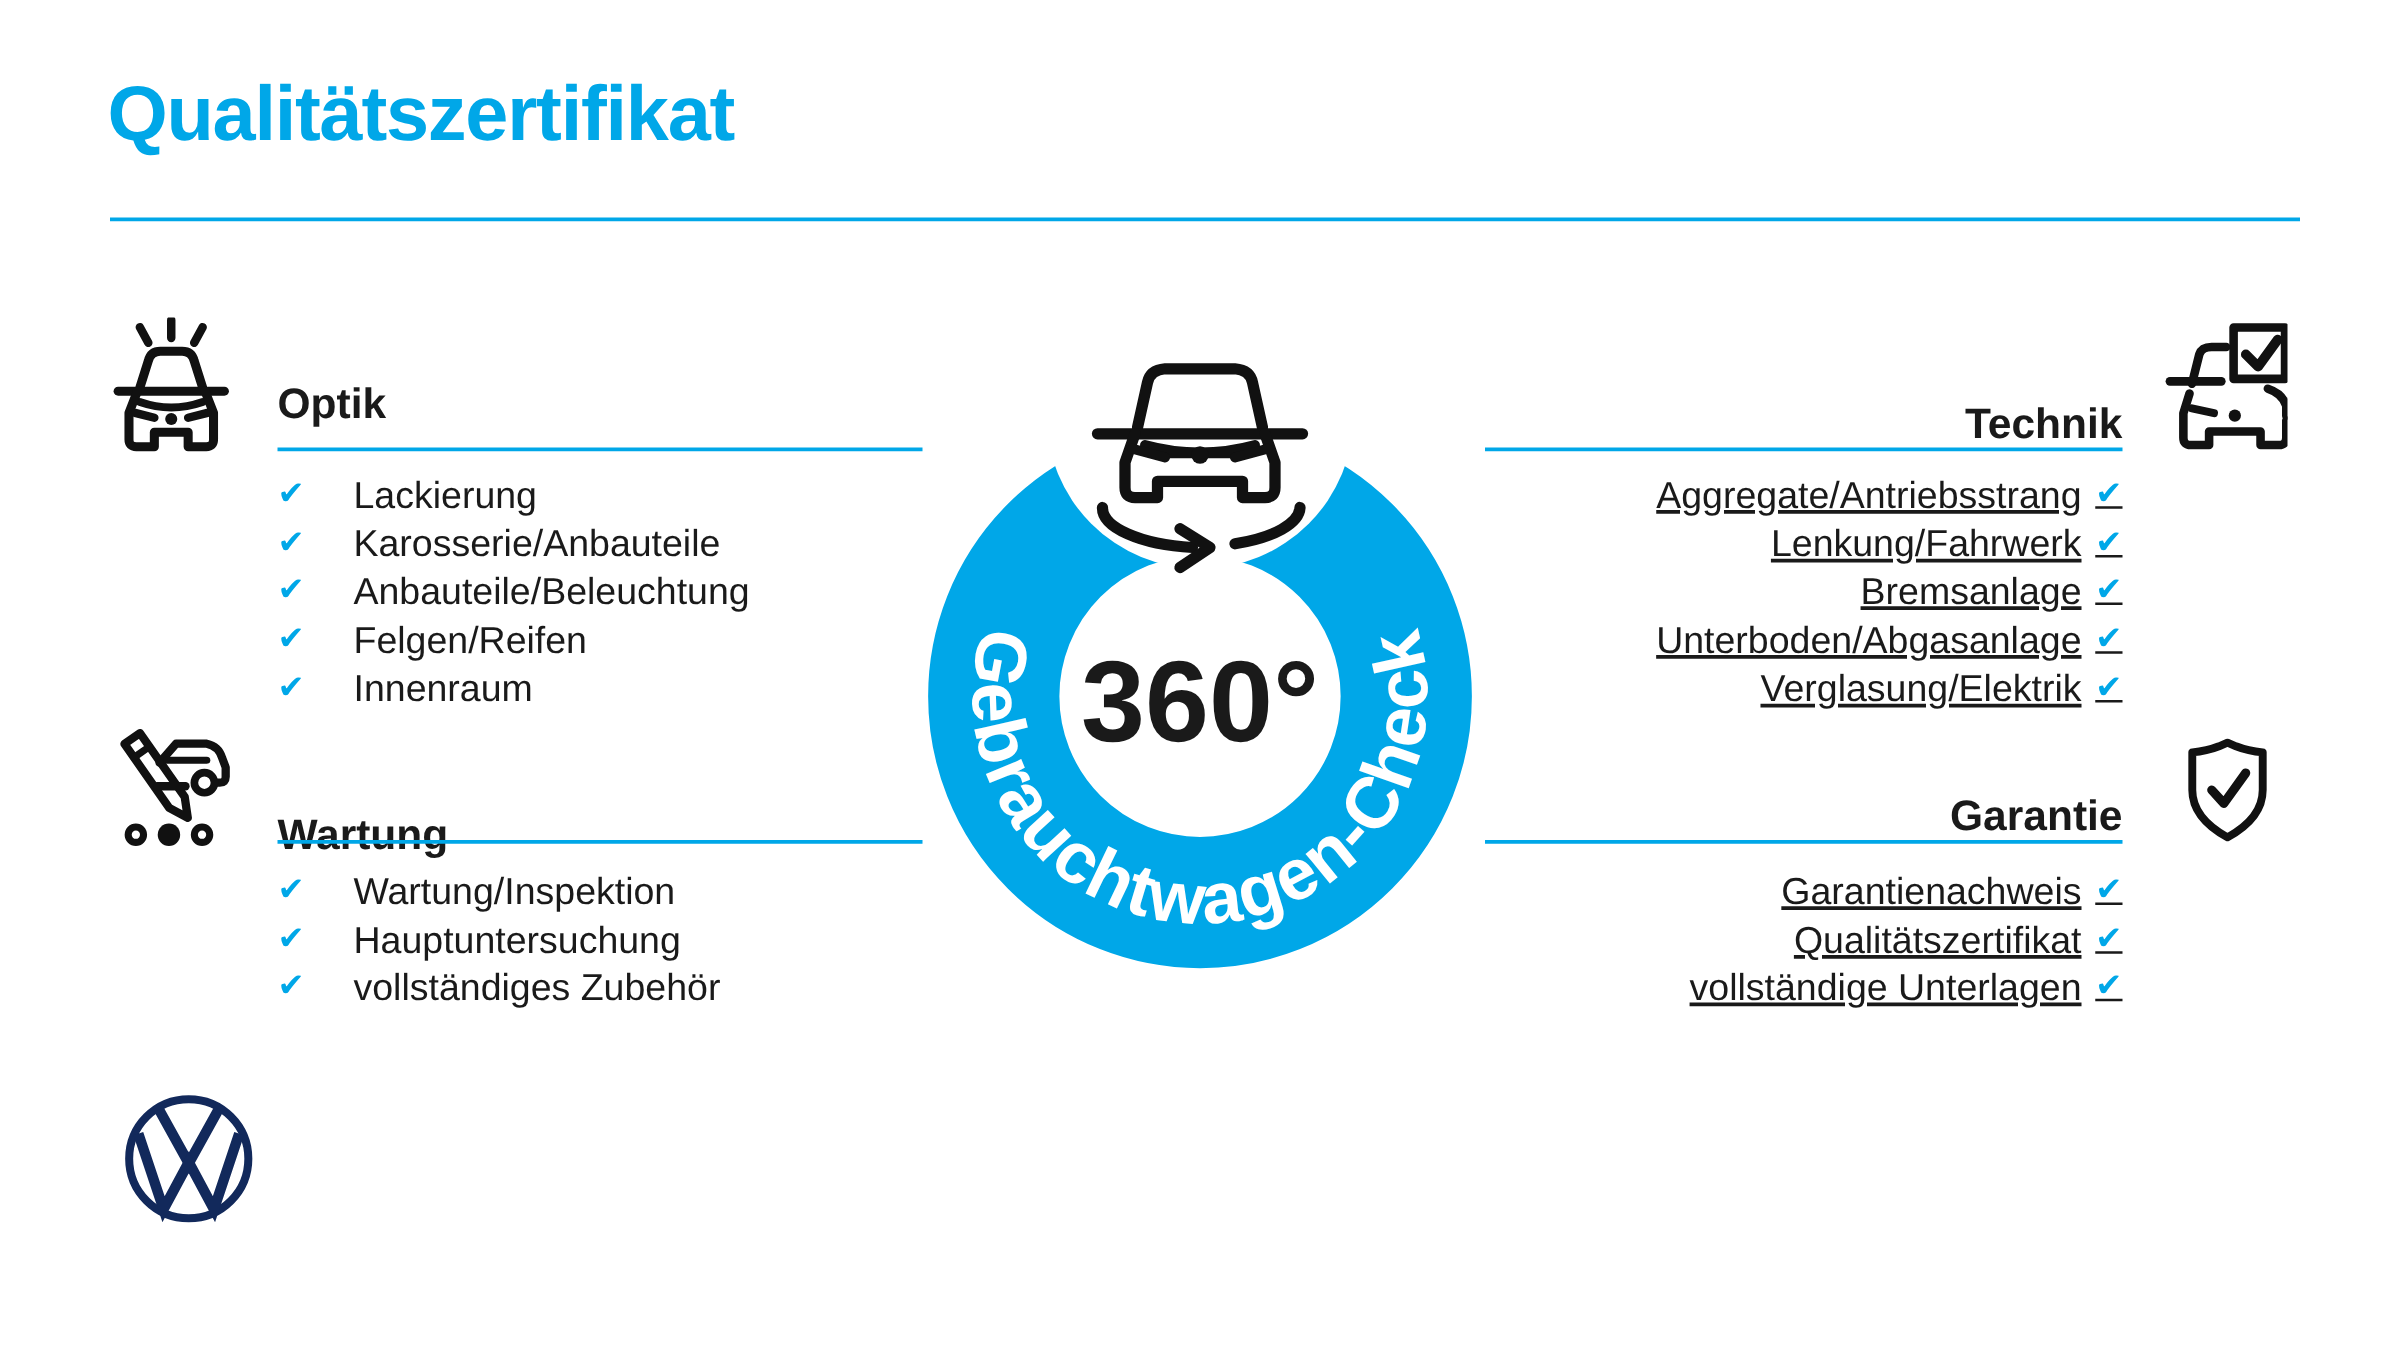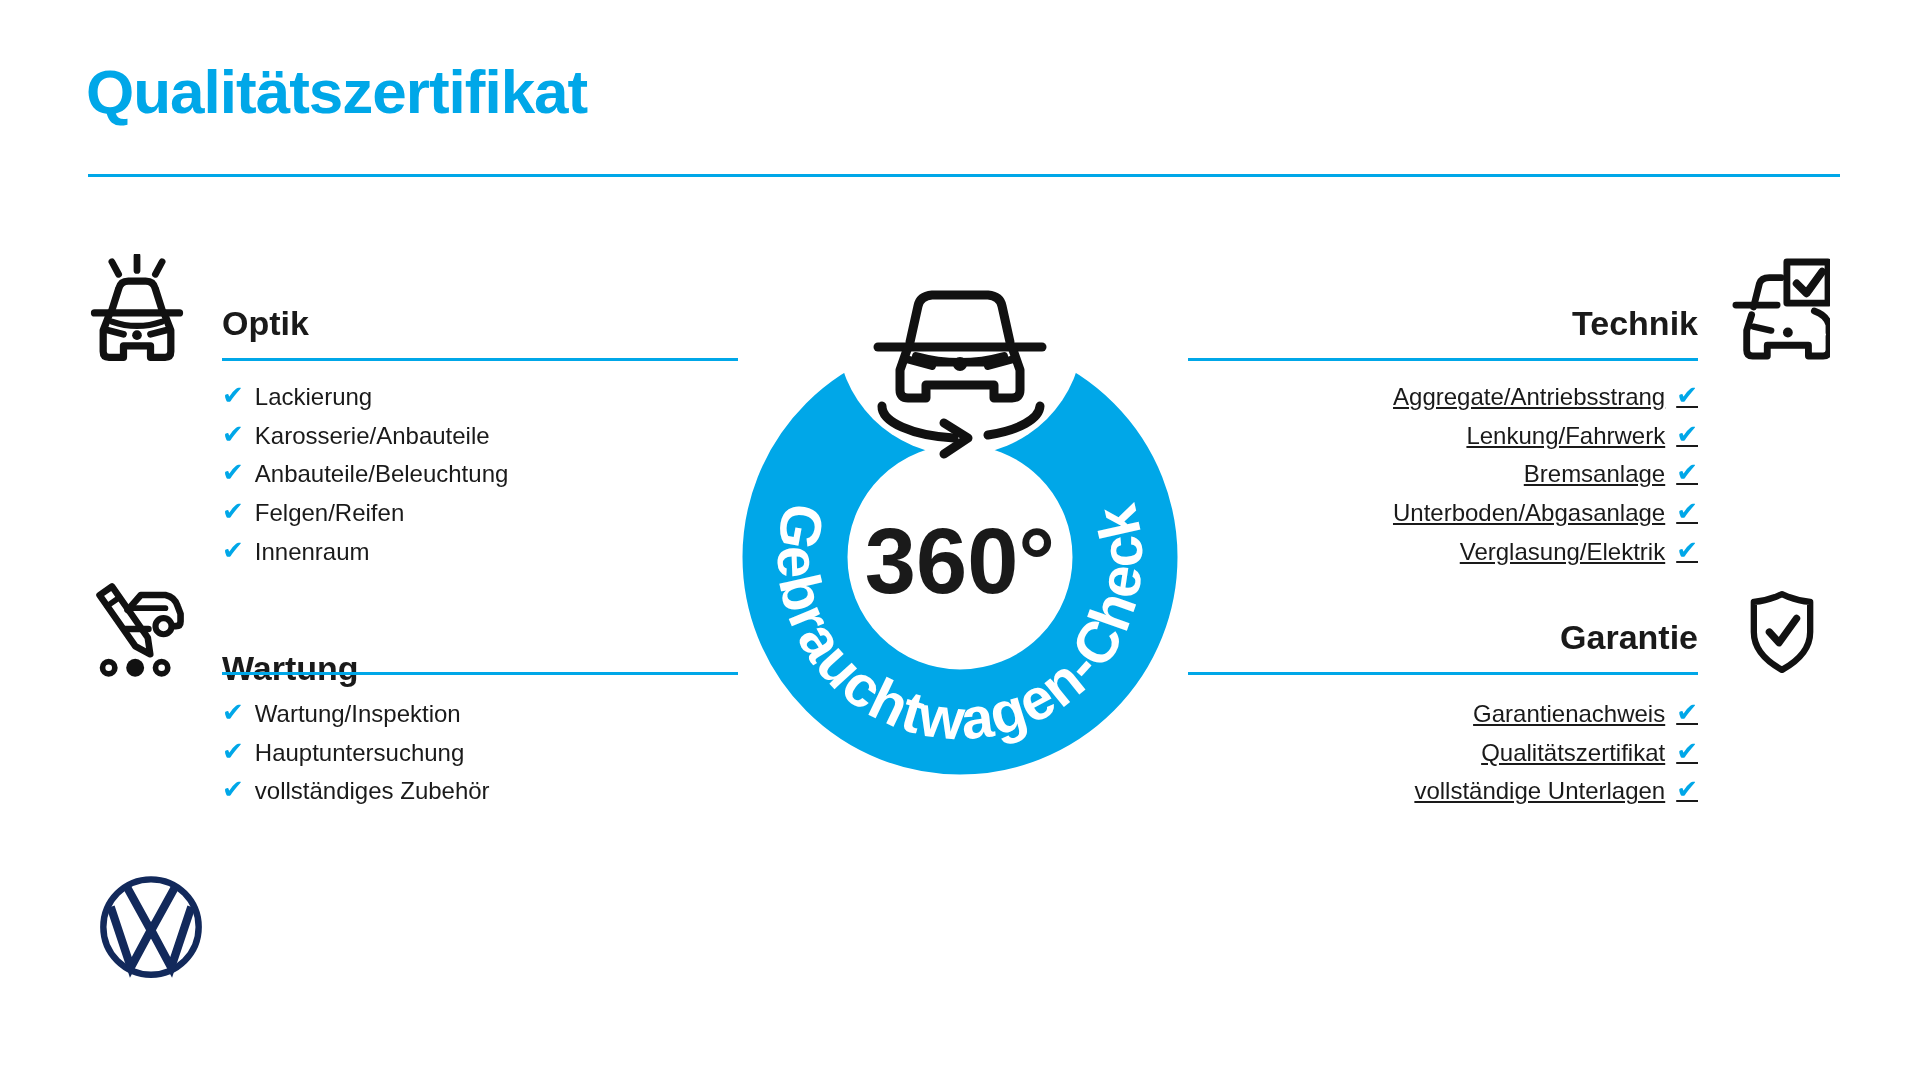--- a/index.html
+++ b/index.html
@@ -9,23 +9,23 @@
 
   .page-title{left:86px;top:56px;font-size:62px;font-weight:700;color:#00A7E8;letter-spacing:-1px;}
   .title-rule{left:88px;top:174px;width:1752px;height:3px;background:#00A7E8;}
 
   .sec-head{font-size:34px;font-weight:700;color:#1A1A1A;}
   .sec-rule{height:3px;background:#00A7E8;}
 
   .list .row{height:38.6px;display:flex;align-items:center;gap:11px;}
   .list.right .row{justify-content:flex-end;text-decoration:underline;}
   .check{color:#00A7E8;font-family:"DejaVu Sans",sans-serif;font-weight:700;font-size:26px;line-height:1;transform:translateY(-2px);}
-  .lbl{font-size:24px;color:#1A1A1A;white-space:nowrap;}
-
-  .right-align{text-align:right;}
+  .lbl{font-size:30px;color:#1A1A1A;white-space:nowrap;margin-left:28px;}
+
+  .right-align{text-align:right;margin-top:16px;}
 
   .brand-text{left:246px;top:882px;font-size:37px;font-weight:700;color:#12295B;line-height:44px;}
 
   svg{display:block;}
   .stroke{fill:none;stroke:#111111;stroke-linecap:round;stroke-linejoin:round;}
   .ring-text{font-family:"Liberation Sans",sans-serif;font-weight:700;font-size:58px;fill:#ffffff;letter-spacing:1px;}
   .deg-text{font-family:"Liberation Sans",sans-serif;font-weight:700;font-size:92px;fill:#1A1A1A;}
 </style>
 </head>
 <body>

